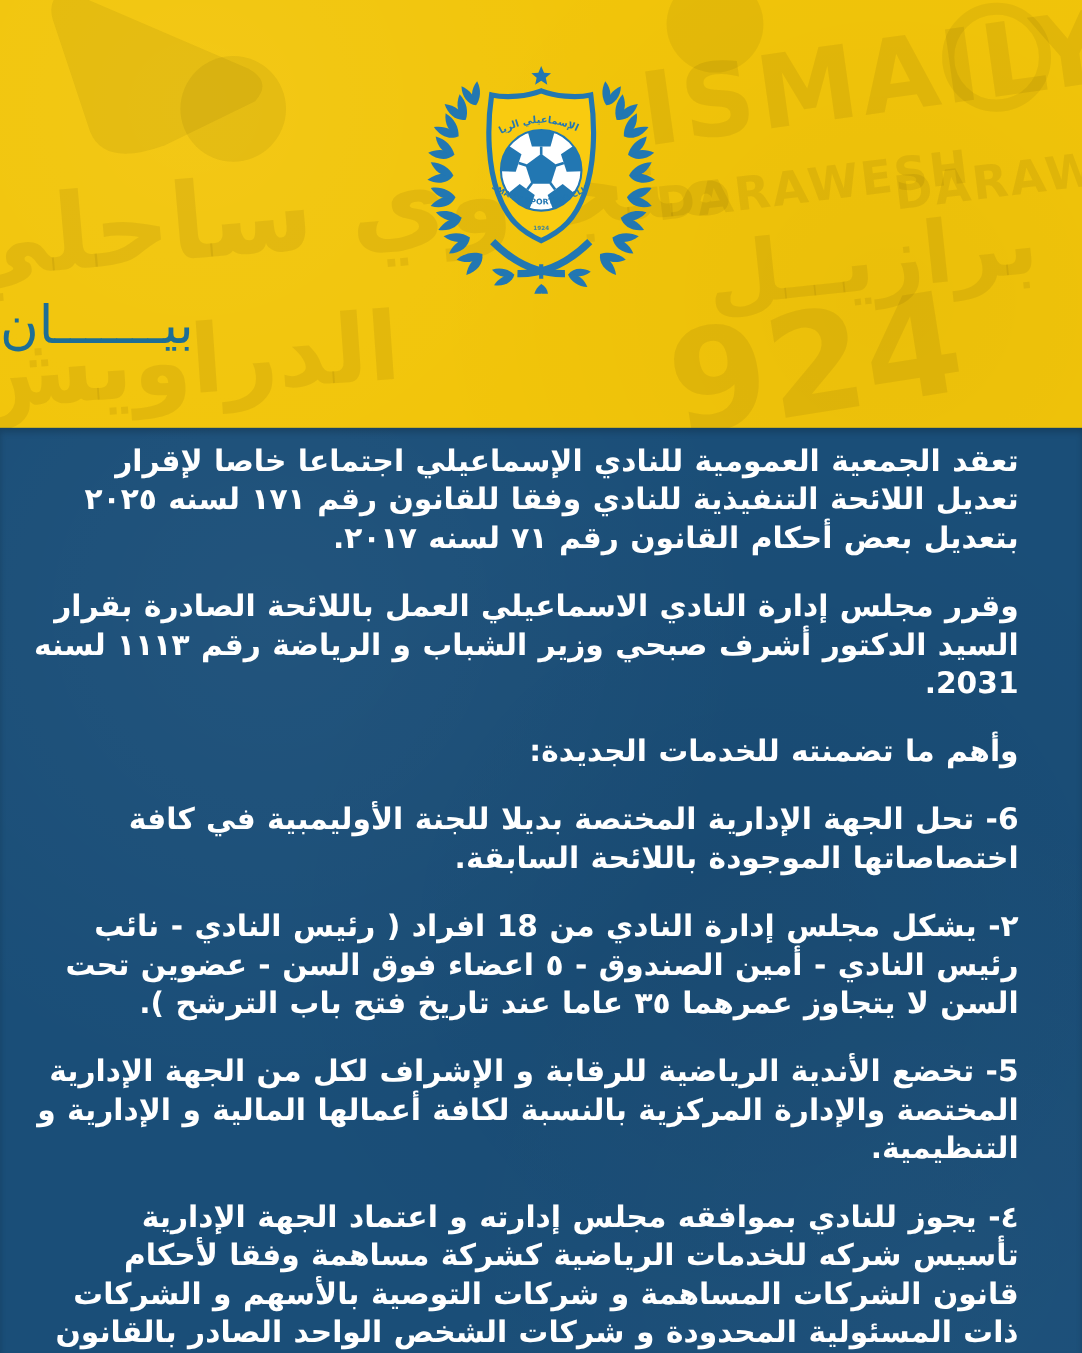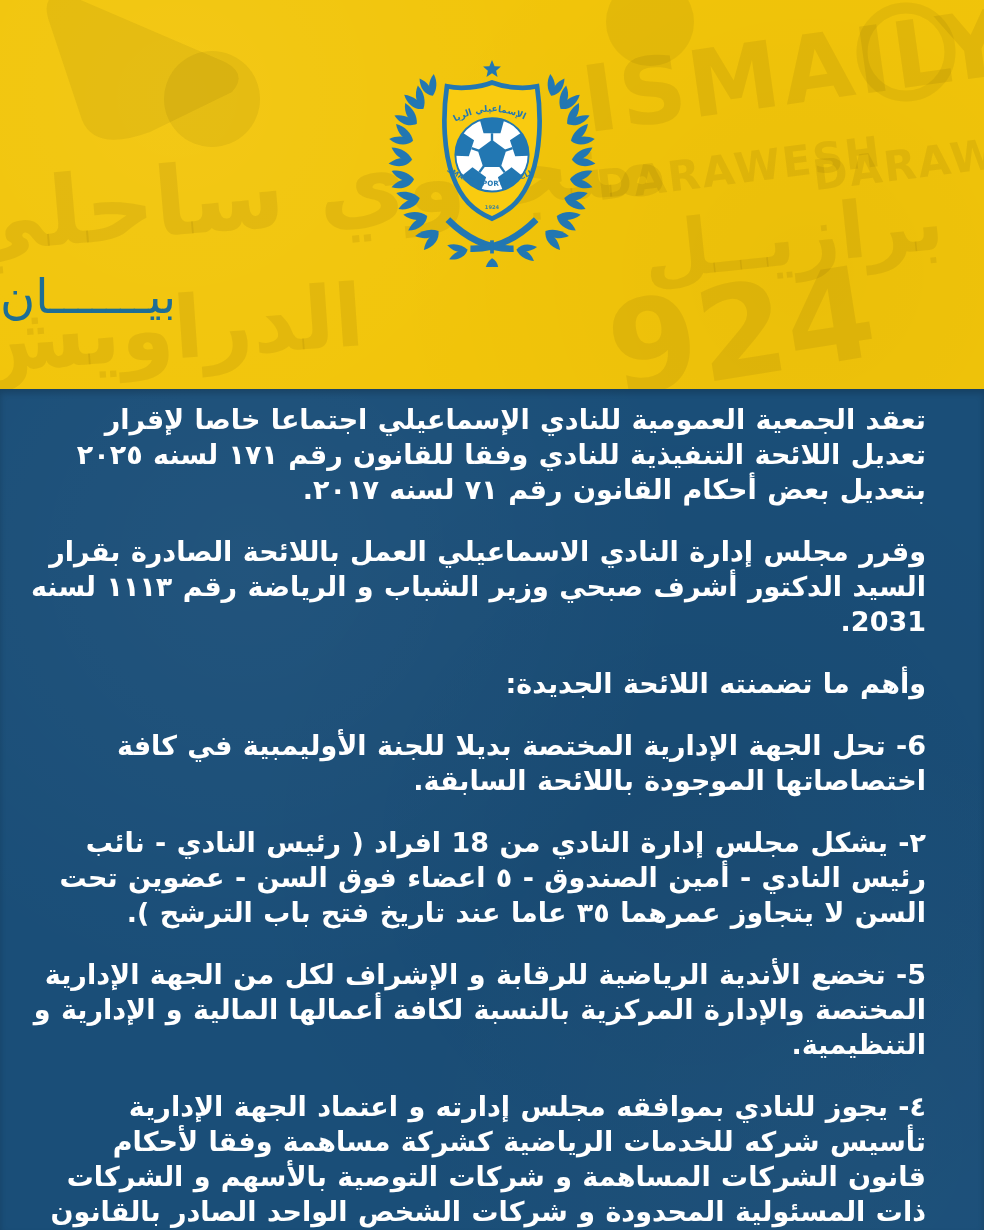--- a/index.html
+++ b/index.html
@@ -172,20 +172,20 @@
         <text x="115" y="165" font-size="5.5" font-weight="bold" fill="#2277B2" text-anchor="middle" opacity="0.85">1924</text>
       </svg>
     </div>
 
     <h1 class="title">بيـــــــان</h1>
   </section>
 
   <section class="statement">
     <p>تعقد الجمعية العمومية للنادي الإسماعيلي اجتماعا خاصا لإقرار تعديل اللائحة التنفيذية للنادي وفقا للقانون رقم ١٧١ لسنه ٢٠٢٥ بتعديل بعض أحكام القانون رقم ٧١ لسنه ٢٠١٧.</p>
     <p>وقرر مجلس إدارة النادي الاسماعيلي العمل باللائحة الصادرة بقرار السيد الدكتور أشرف صبحي وزير الشباب و الرياضة رقم ١١١٣ لسنه 2031.</p>
-    <p>وأهم ما تضمنته اللائحة الجديدة:</p>
+    <p>وأهم ما تضمنته للخدمات الجديدة:</p>
     <p>6- تحل الجهة الإدارية المختصة بديلا للجنة الأوليمبية في كافة اختصاصاتها الموجودة باللائحة السابقة.</p>
     <p>٢- يشكل مجلس إدارة النادي من 18 افراد ( رئيس النادي - نائب رئيس النادي - أمين الصندوق - ٥ اعضاء فوق السن - عضوين تحت السن لا يتجاوز عمرهما ٣٥ عاما عند تاريخ فتح باب الترشح ).</p>
     <p>5- تخضع الأندية الرياضية للرقابة و الإشراف لكل من الجهة الإدارية المختصة والإدارة المركزية بالنسبة لكافة أعمالها المالية و الإدارية و التنظيمية.</p>
     <p>٤- يجوز للنادي بموافقه مجلس إدارته و اعتماد الجهة الإدارية تأسيس شركه للخدمات الرياضية كشركة مساهمة وفقا لأحكام قانون الشركات المساهمة و شركات التوصية بالأسهم و الشركات ذات المسئولية المحدودة و شركات الشخص الواحد الصادر بالقانون رقم ١٥٩ لسنه ١٩٨١ ولا يجوز لهذه الشركات مباشرة عملها إلا بعد الحصول على ترخيص وزارة الشباب و الرياضة وفق القواعد المقررة في هذا الشأن.</p>
   </section>
 
 </div>
 
 </body></html>

